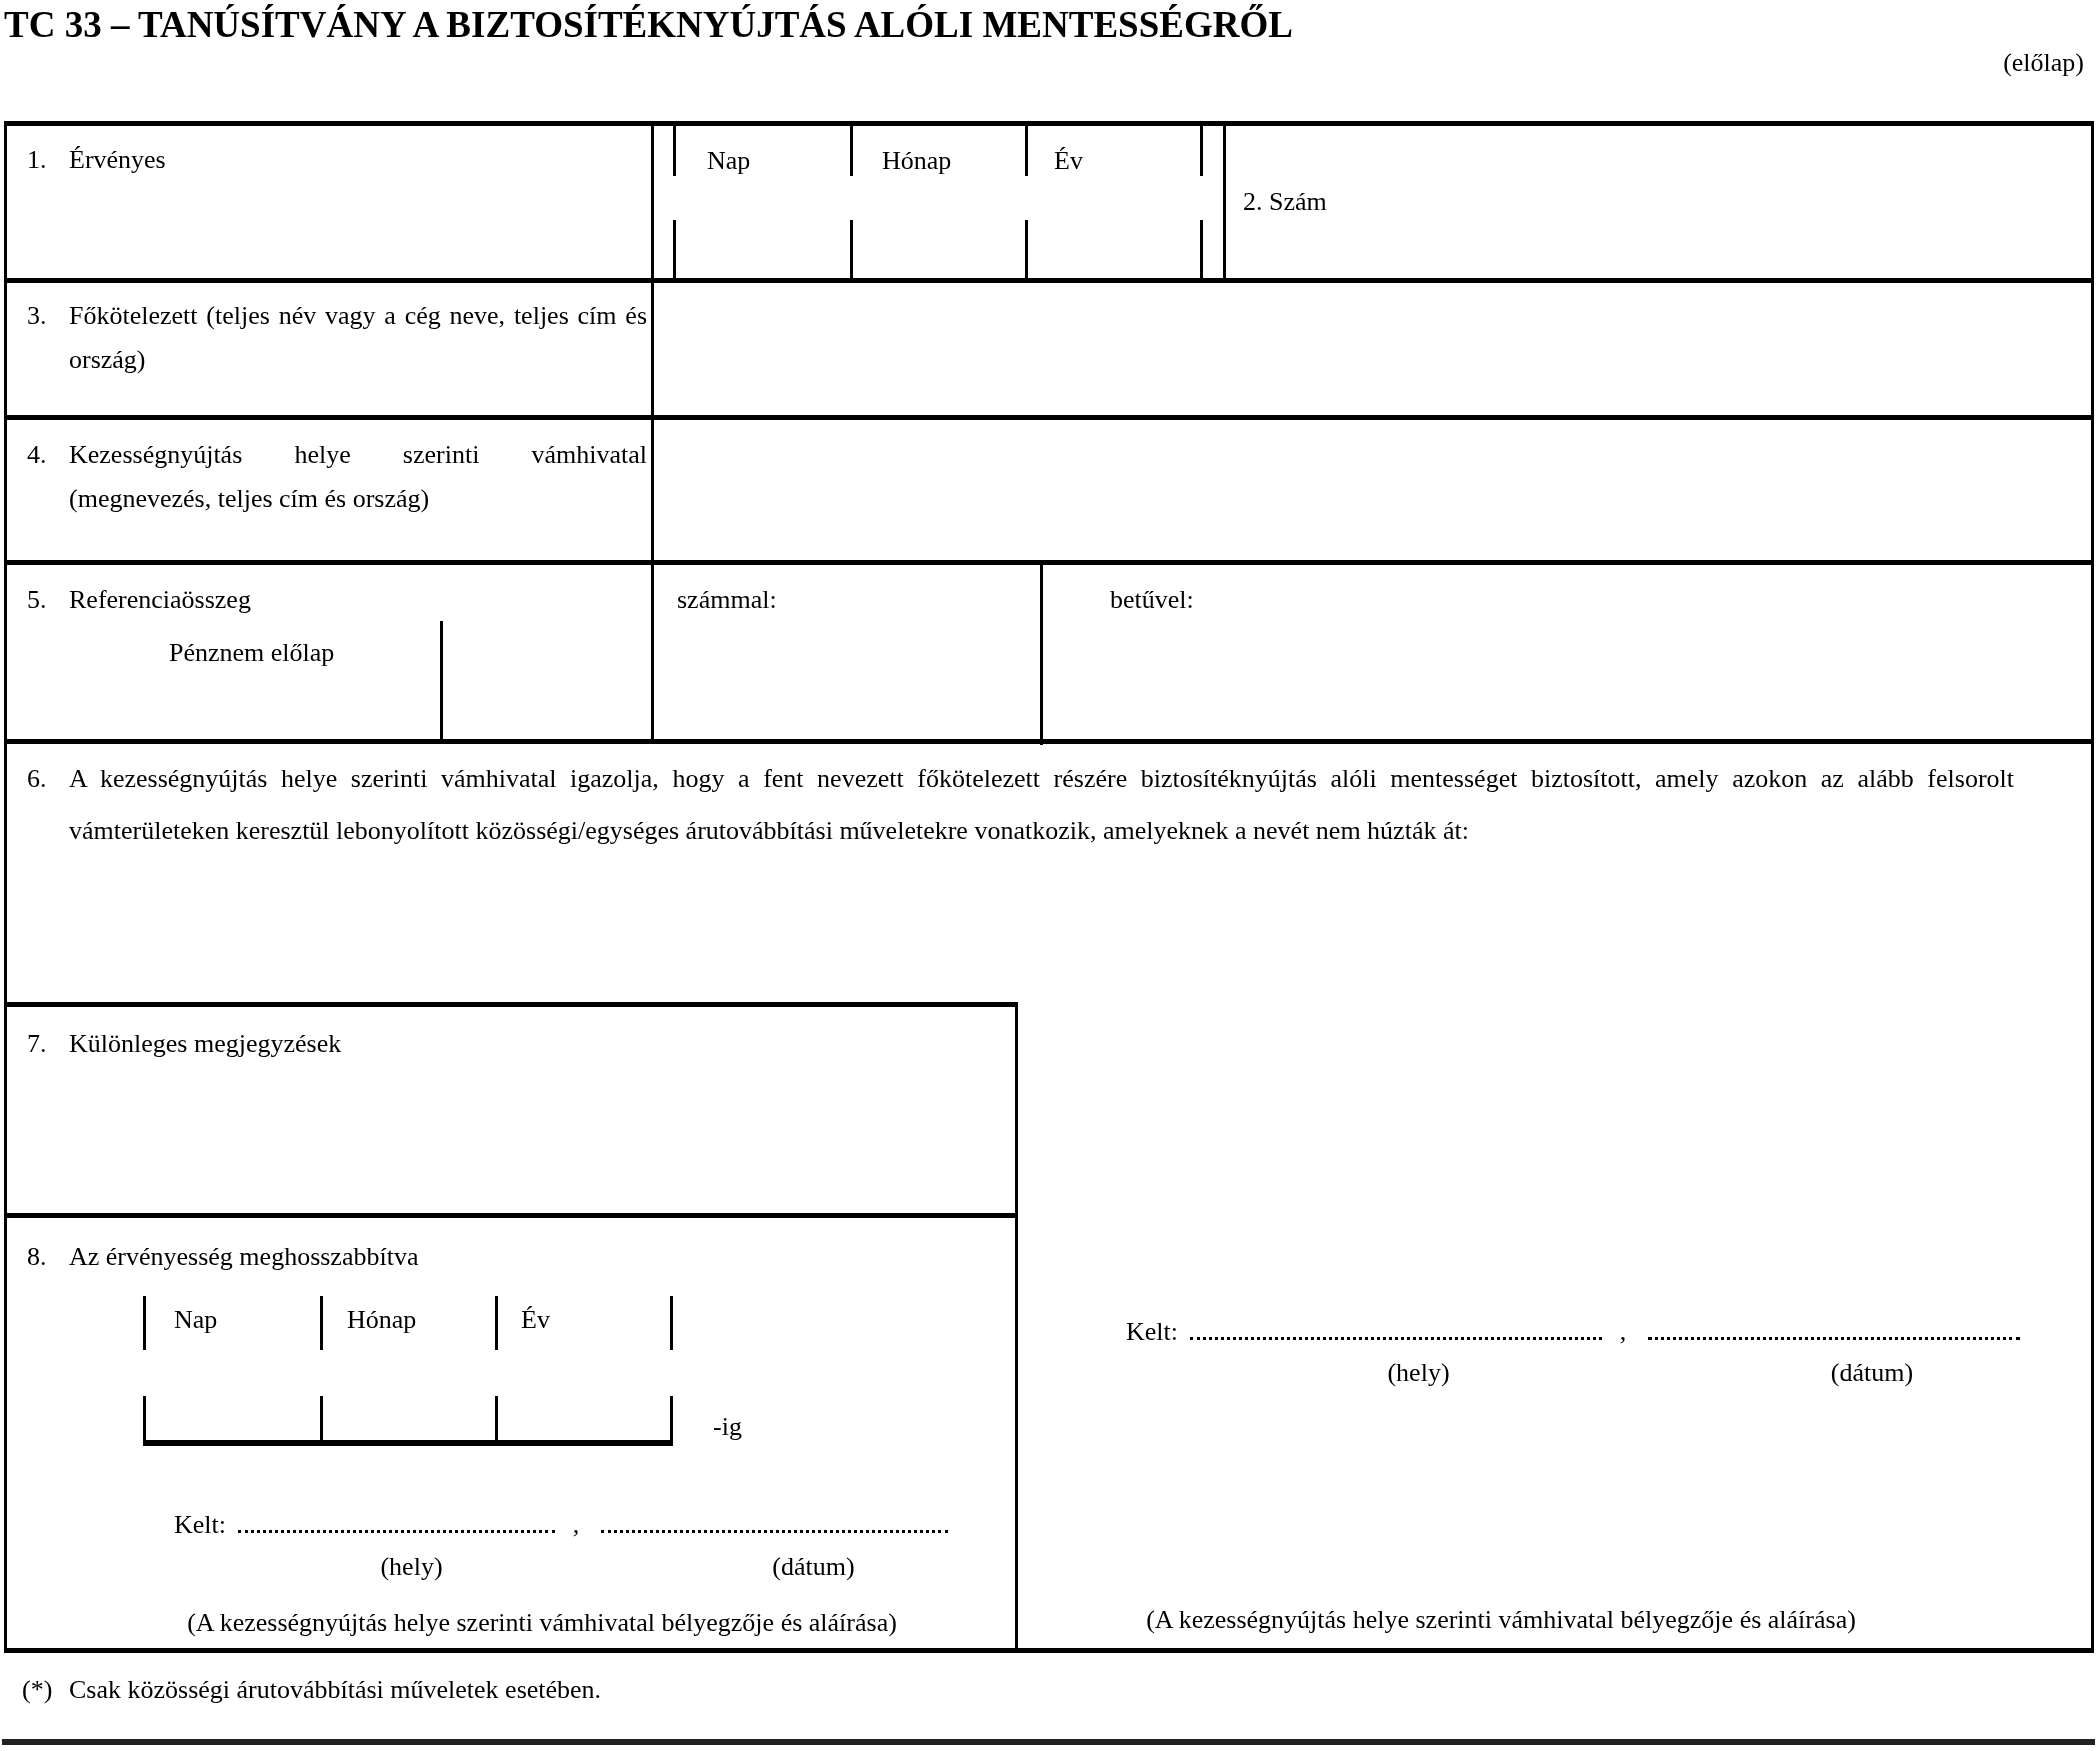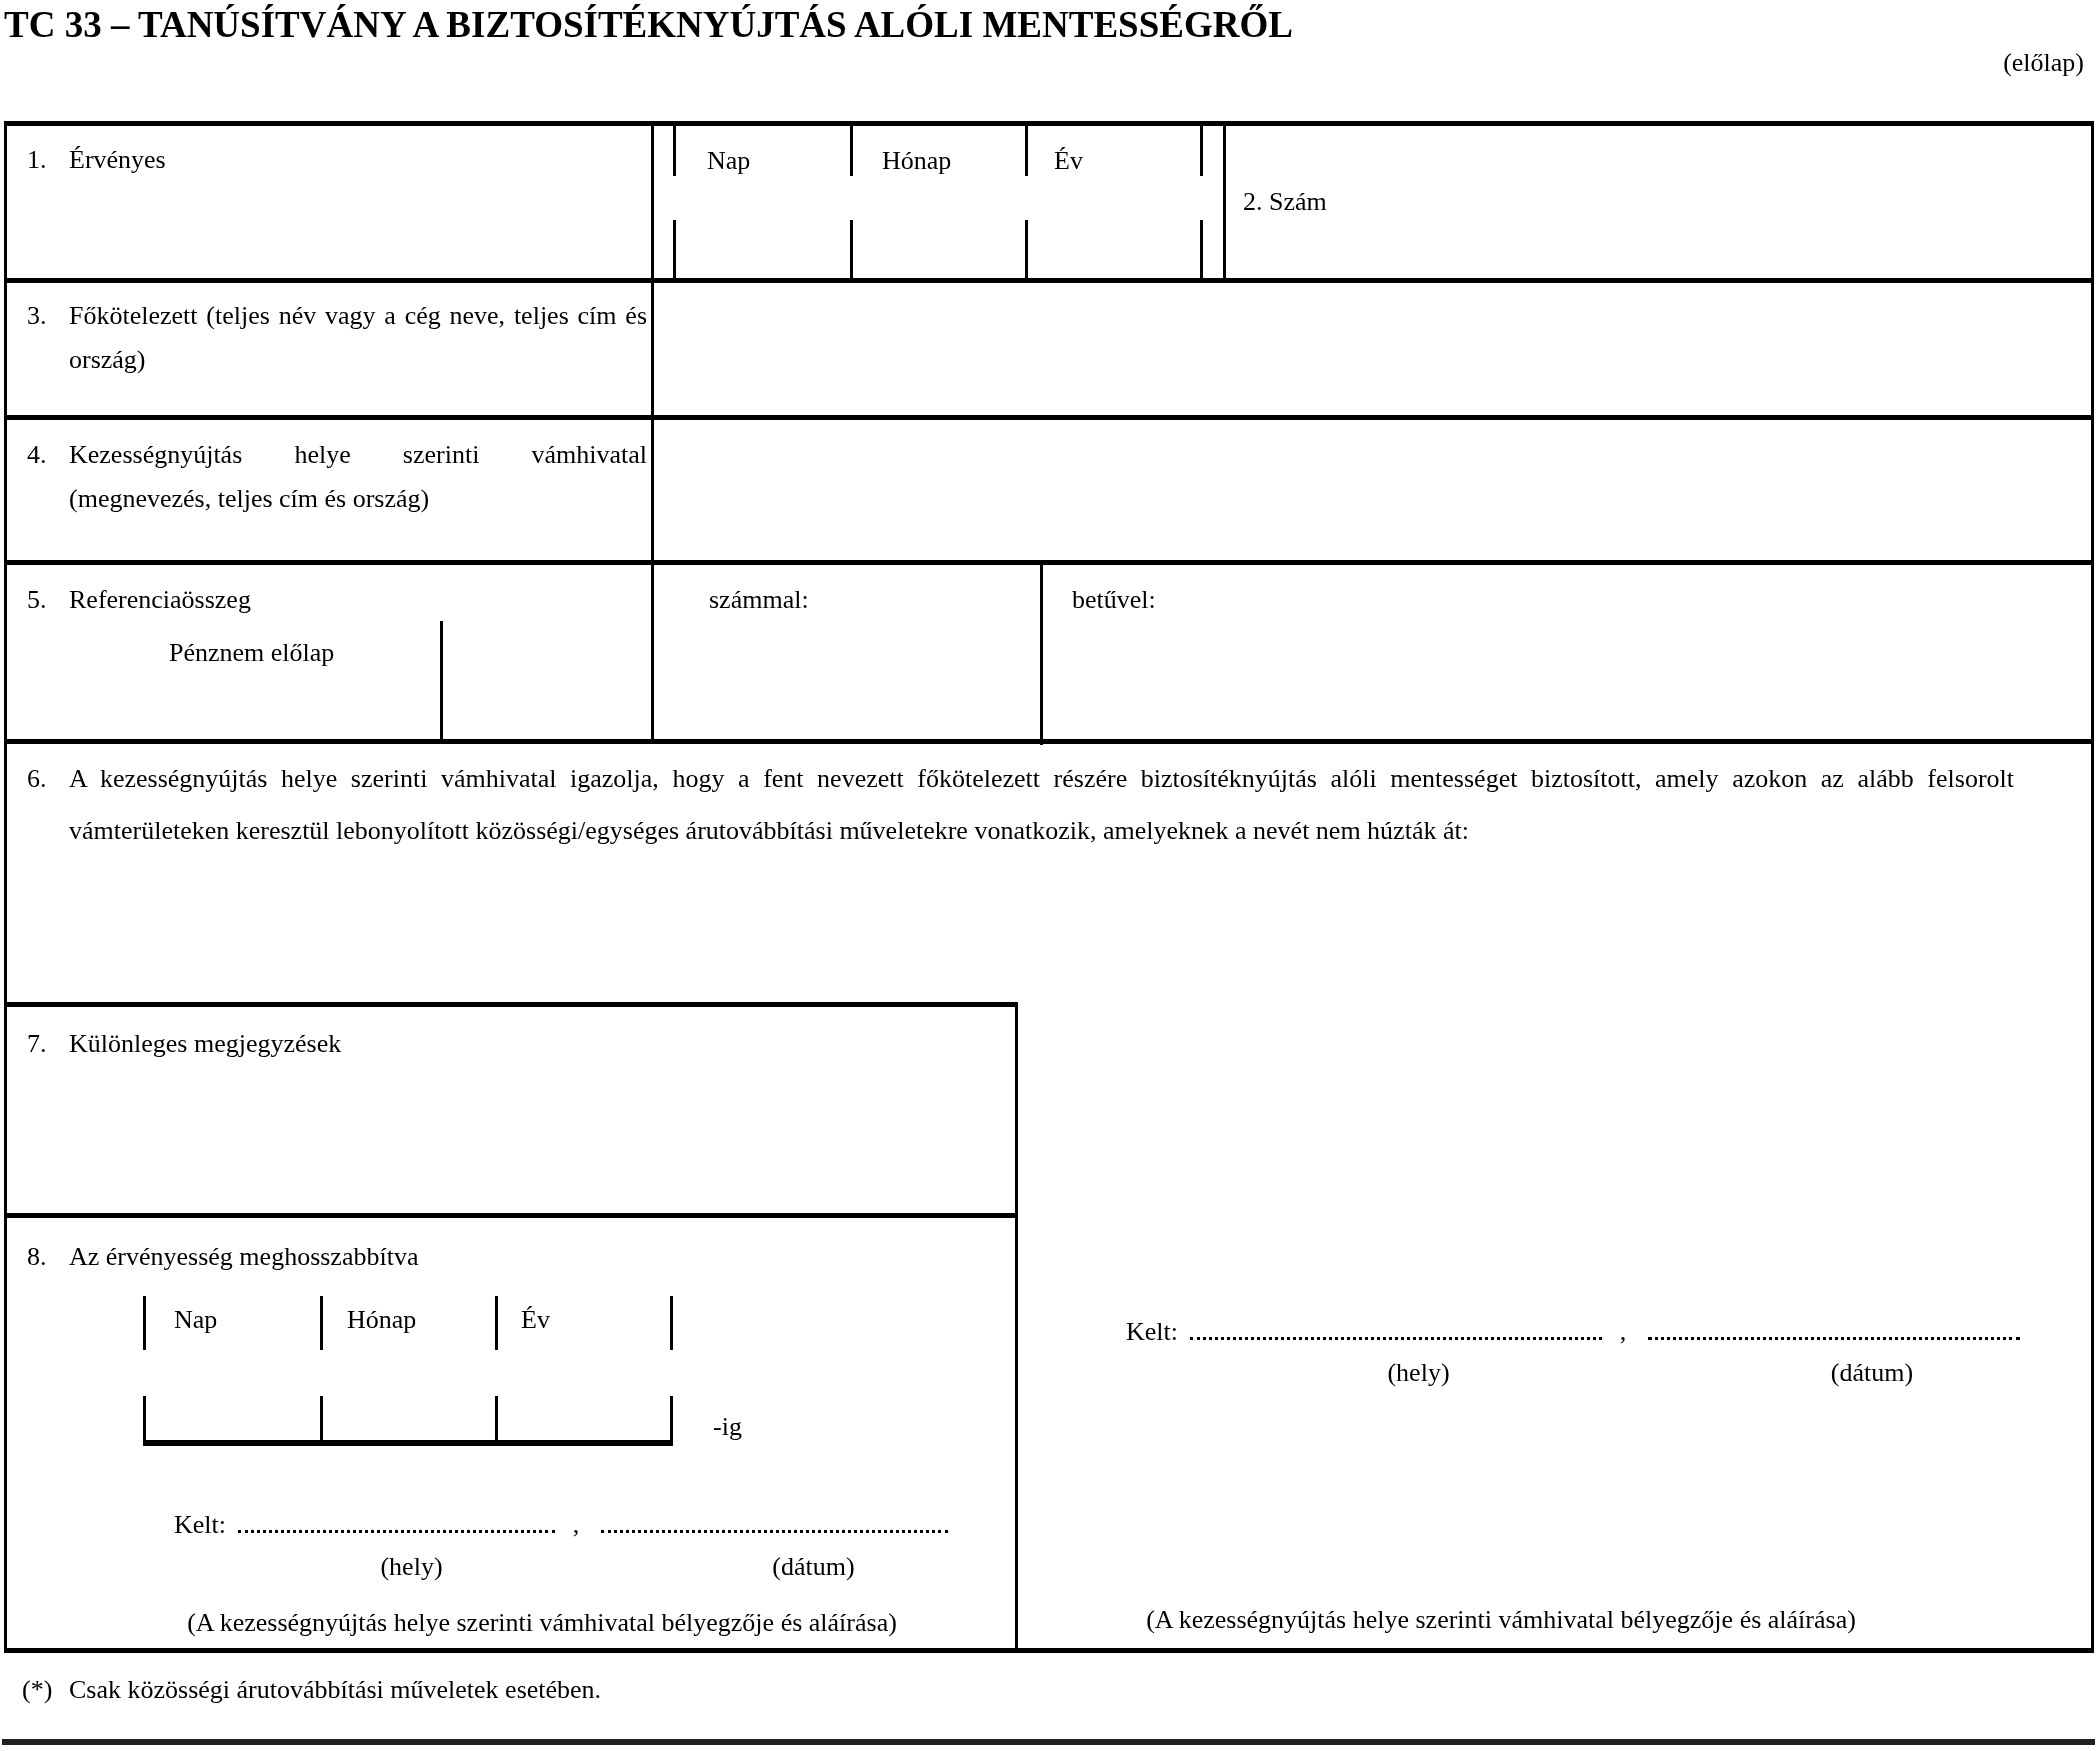--- a/index.html
+++ b/index.html
@@ -86,22 +86,22 @@
   </div>
 
   <div class="fieldblock" style="left:27px;top:433px;width:620px;">
     <span class="fnum">4.</span>
     <span class="ftext">Kezességnyújtás helye szerinti vámhivatal (megnevezés, teljes cím és ország)</span>
   </div>
 
   <span class="txt" style="left:27px;top:584px;">5.</span>
   <span class="txt" style="left:69px;top:584px;">Referenciaösszeg</span>
   <span class="txt" style="left:169px;top:637px;">Pénznem előlap</span>
-  <span class="txt" style="left:709px;top:584px;">számmal:</span>
-  <span class="txt" style="left:1072px;top:584px;font-family:Liberation Serif, serif;">betűvel:</span>
+  <span class="txt" style="left:677px;top:584px;">számmal:</span>
+  <span class="txt" style="left:1110px;top:584px;font-family:Liberation Serif, serif;">betűvel:</span>
 
   <div class="fieldblock para" style="left:27px;top:753px;width:1987px;">
     <span class="fnum">6.</span>
     <span class="ftext">A kezességnyújtás helye szerinti vámhivatal igazolja, hogy a fent nevezett főkötelezett részére biztosítéknyújtás alóli mentességet biztosított, amely azokon az alább felsorolt vámterületeken keresztül lebonyolított közösségi/egységes árutovábbítási műveletekre vonatkozik, amelyeknek a nevét nem húzták át:</span>
   </div>
 
   <span class="txt" style="left:27px;top:1028px;">7.</span>
   <span class="txt" style="left:69px;top:1028px;">Különleges megjegyzések</span>
 
   <span class="txt" style="left:27px;top:1241px;">8.</span>

